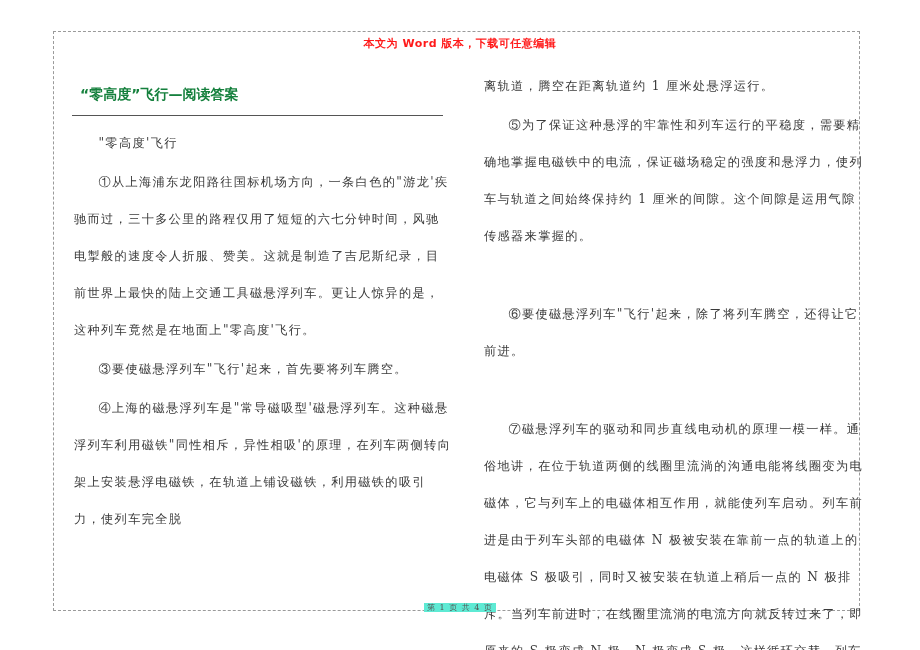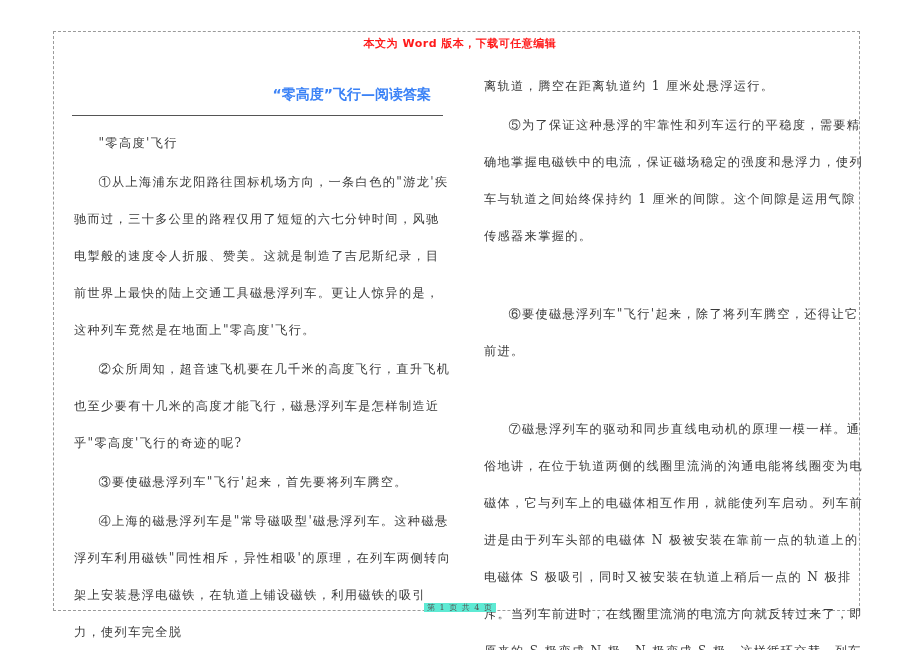--- a/index.html
+++ b/index.html
@@ -3,23 +3,23 @@
 <meta charset="utf-8">
 <style>
   html, body { margin:0; padding:0; background:#ffffff; }
   body { width:920px; height:650px; position:relative; overflow:hidden;
          font-family:"DejaVu Serif","Liberation Serif",serif; color:#333; }
   .page-frame { position:absolute; left:53px; top:31px; width:807px; height:580px;
          border:1px dashed #9a9a9a; box-sizing:border-box; }
   .banner { position:absolute; left:0; top:36px; width:920px; text-align:center;
          color:#ff1a1a; font-family:"DejaVu Sans","Liberation Sans",sans-serif;
          font-size:11px; font-weight:bold; letter-spacing:0.5px; }
-  .title { position:absolute; left:60px; top:86px; width:371px; text-align:right;
+  .title { position:absolute; left:80px; top:86px; width:371px; text-align:left;
          font-family:"DejaVu Sans","Liberation Sans",sans-serif; font-size:14px;
-         font-weight:bold; color:#3b82f6; }
+         font-weight:bold; color:#15803d; }
   .title-rule { position:absolute; left:72px; top:115px; width:371px; height:1px;
          background:#555; }
   .col { position:absolute; font-size:12.2px; line-height:37px; color:#3a3a3a;
          letter-spacing:1.35px; }
   .col-left { left:72px; top:123px; width:382px; }
   .col-right { left:482px; top:66px; width:384px; }
   .col p { margin:2px; }
   .indent { text-indent:2em; }
   .gap { height:37px; }
   .footer { position:absolute; left:0; top:602px; width:920px; text-align:center;
@@ -32,21 +32,20 @@
 <div class="page-frame"></div>
 
 <div class="banner">本文为 Word 版本，下载可任意编辑</div>
 
 <div class="title">“零高度”飞行—阅读答案</div>
 <div class="title-rule"></div>
 
 <div class="col col-left">
   <p class="indent">"零高度'飞行</p>
   <p class="indent">①从上海浦东龙阳路往国标机场方向，一条白色的"游龙'疾驰而过，三十多公里的路程仅用了短短的六七分钟时间，风驰电掣般的速度令人折服、赞美。这就是制造了吉尼斯纪录，目前世界上最快的陆上交通工具磁悬浮列车。更让人惊异的是，这种列车竟然是在地面上"零高度'飞行。</p>
-  <p class="indent">②众所周知，超音速飞机要在几千米的高度飞行，直升飞机也至少要有十几米的高度才能飞行，磁悬浮列车是怎样制造近乎"零高度'飞行的奇迹的呢?</p>
   <p class="indent">③要使磁悬浮列车"飞行'起来，首先要将列车腾空。</p>
   <p class="indent">④上海的磁悬浮列车是"常导磁吸型'磁悬浮列车。这种磁悬浮列车利用磁铁"同性相斥，异性相吸'的原理，在列车两侧转向架上安装悬浮电磁铁，在轨道上铺设磁铁，利用磁铁的吸引力，使列车完全脱</p>
 </div>
 
 <div class="col col-right">
   <p>离轨道，腾空在距离轨道约 1 厘米处悬浮运行。</p>
   <p class="indent">⑤为了保证这种悬浮的牢靠性和列车运行的平稳度，需要精确地掌握电磁铁中的电流，保证磁场稳定的强度和悬浮力，使列车与轨道之间始终保持约 1 厘米的间隙。这个间隙是运用气隙传感器来掌握的。</p>
   <div class="gap"></div>
   <p class="indent">⑥要使磁悬浮列车"飞行'起来，除了将列车腾空，还得让它前进。</p>
   <div class="gap"></div>

